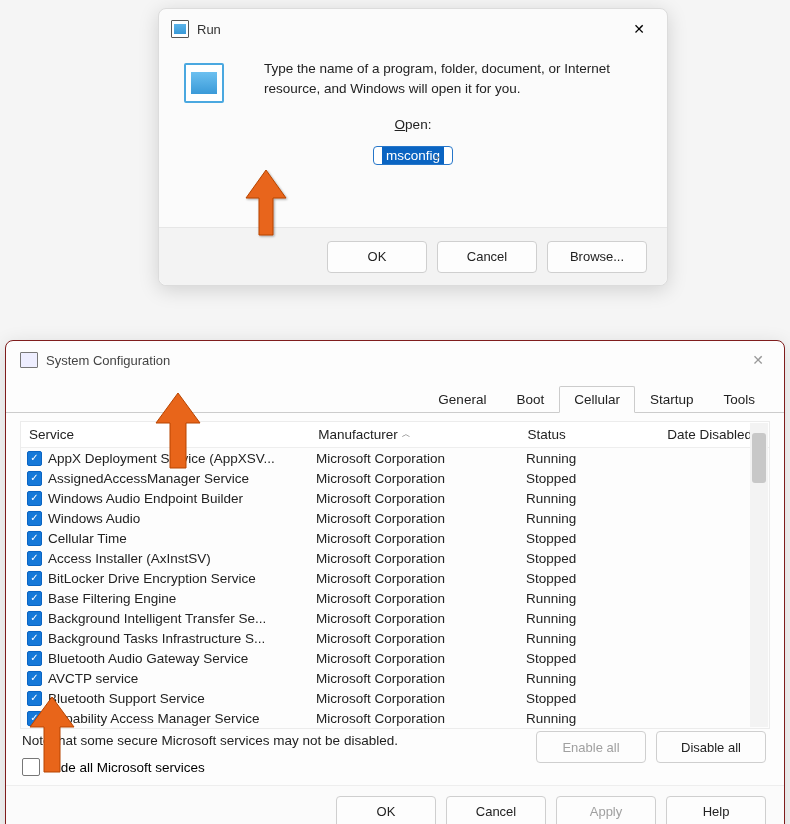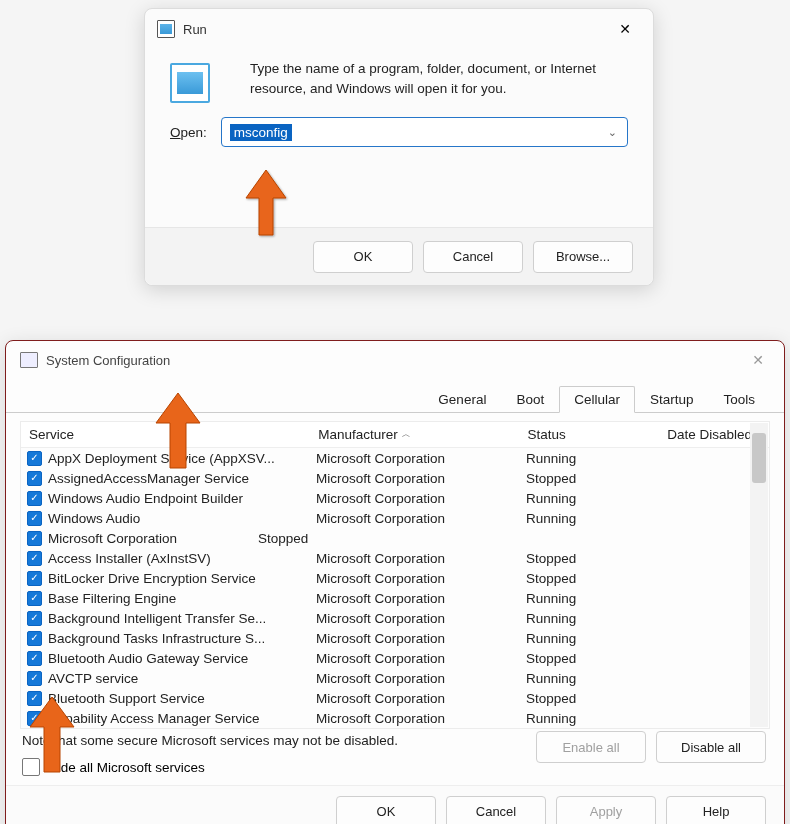--- a/index.html
+++ b/index.html
@@ -7,21 +7,21 @@
   
   .watermark {
     position: absolute; top: 50%; left: 50%; transform: translate(-50%, -50%);
     font-size: 110px; font-weight: 300; color: rgba(0,0,0,0.03);
     font-style: italic; pointer-events: none; z-index: 0; letter-spacing: -4px;
   }
   .watermark small { font-size: 40px; display: block; margin-top: -20px; }
 
   
   .run-dialog {
-    position: absolute; top: 8px; left: 144px; width: 510px; height: 278px;
+    position: absolute; top: 8px; left: 158px; width: 510px; height: 278px;
     background: #fbfbfb; border: 1px solid #dcdcdc; border-radius: 8px;
     box-shadow: 0 4px 20px rgba(0,0,0,0.15); z-index: 2;
   }
   .run-title-bar {
     display: flex; align-items: center; justify-content: space-between;
     padding: 8px 12px; height: 40px;
   }
   .run-title-left { display: flex; align-items: center; gap: 8px; }
   .run-icon-small {
     width: 18px; height: 18px; border: 1px solid #555; background: #fff;
@@ -37,21 +37,21 @@
   .run-icon-big {
     width: 40px; height: 40px; border: 2px solid #4aa8e0; border-radius: 2px;
     background: #fff; position: relative; flex: none; margin-top:4px;
   }
   .run-icon-big::after {
     content: ""; position: absolute; left: 5px; right: 5px; top: 7px; bottom: 7px;
     background: linear-gradient(180deg,#6cc0f0,#3a9ad8);
   }
   .run-desc { font-size: 13.5px; color: #222; line-height: 1.5; margin-left: 22px; }
   .run-open-row {
-    display: flex; align-items: center; gap: 14px; padding: 14px 25px 0 25px;
+    display: flex; align-items: center; gap: 14px; padding: 14px 25px 0 25px; flex-direction: column;
   }
   .open-label { font-size: 13.5px; color: #222; }
   .open-label u { text-decoration: underline; }
   .open-combo {
     flex: 1; border: 1px solid #2676c9; border-radius: 4px; height: 30px;
     display: flex; align-items: center; padding: 0 8px; background: #fff;
     position: relative;
   }
   .open-value {
     background: #0a64c2; color: #fff; font-size: 13.5px; padding: 1px 4px;
@@ -251,20 +251,21 @@
           </div>
           <div class="trow">
             <div class="chk">✓</div>
             <div class="cell service">Windows Audio</div>
             <div class="cell mfr">Microsoft Corporation</div>
             <div class="cell status">Running</div>
             <div class="cell date"></div>
           </div>
           <div class="trow">
             <div class="chk">✓</div>
+            <div class="cell service">Cellular Time</div>
             <div class="cell mfr">Microsoft Corporation</div>
             <div class="cell status">Stopped</div>
             <div class="cell date"></div>
           </div>
           <div class="trow">
             <div class="chk">✓</div>
             <div class="cell service">Access Installer (AxInstSV)</div>
             <div class="cell mfr">Microsoft Corporation</div>
             <div class="cell status">Stopped</div>
             <div class="cell date"></div>

